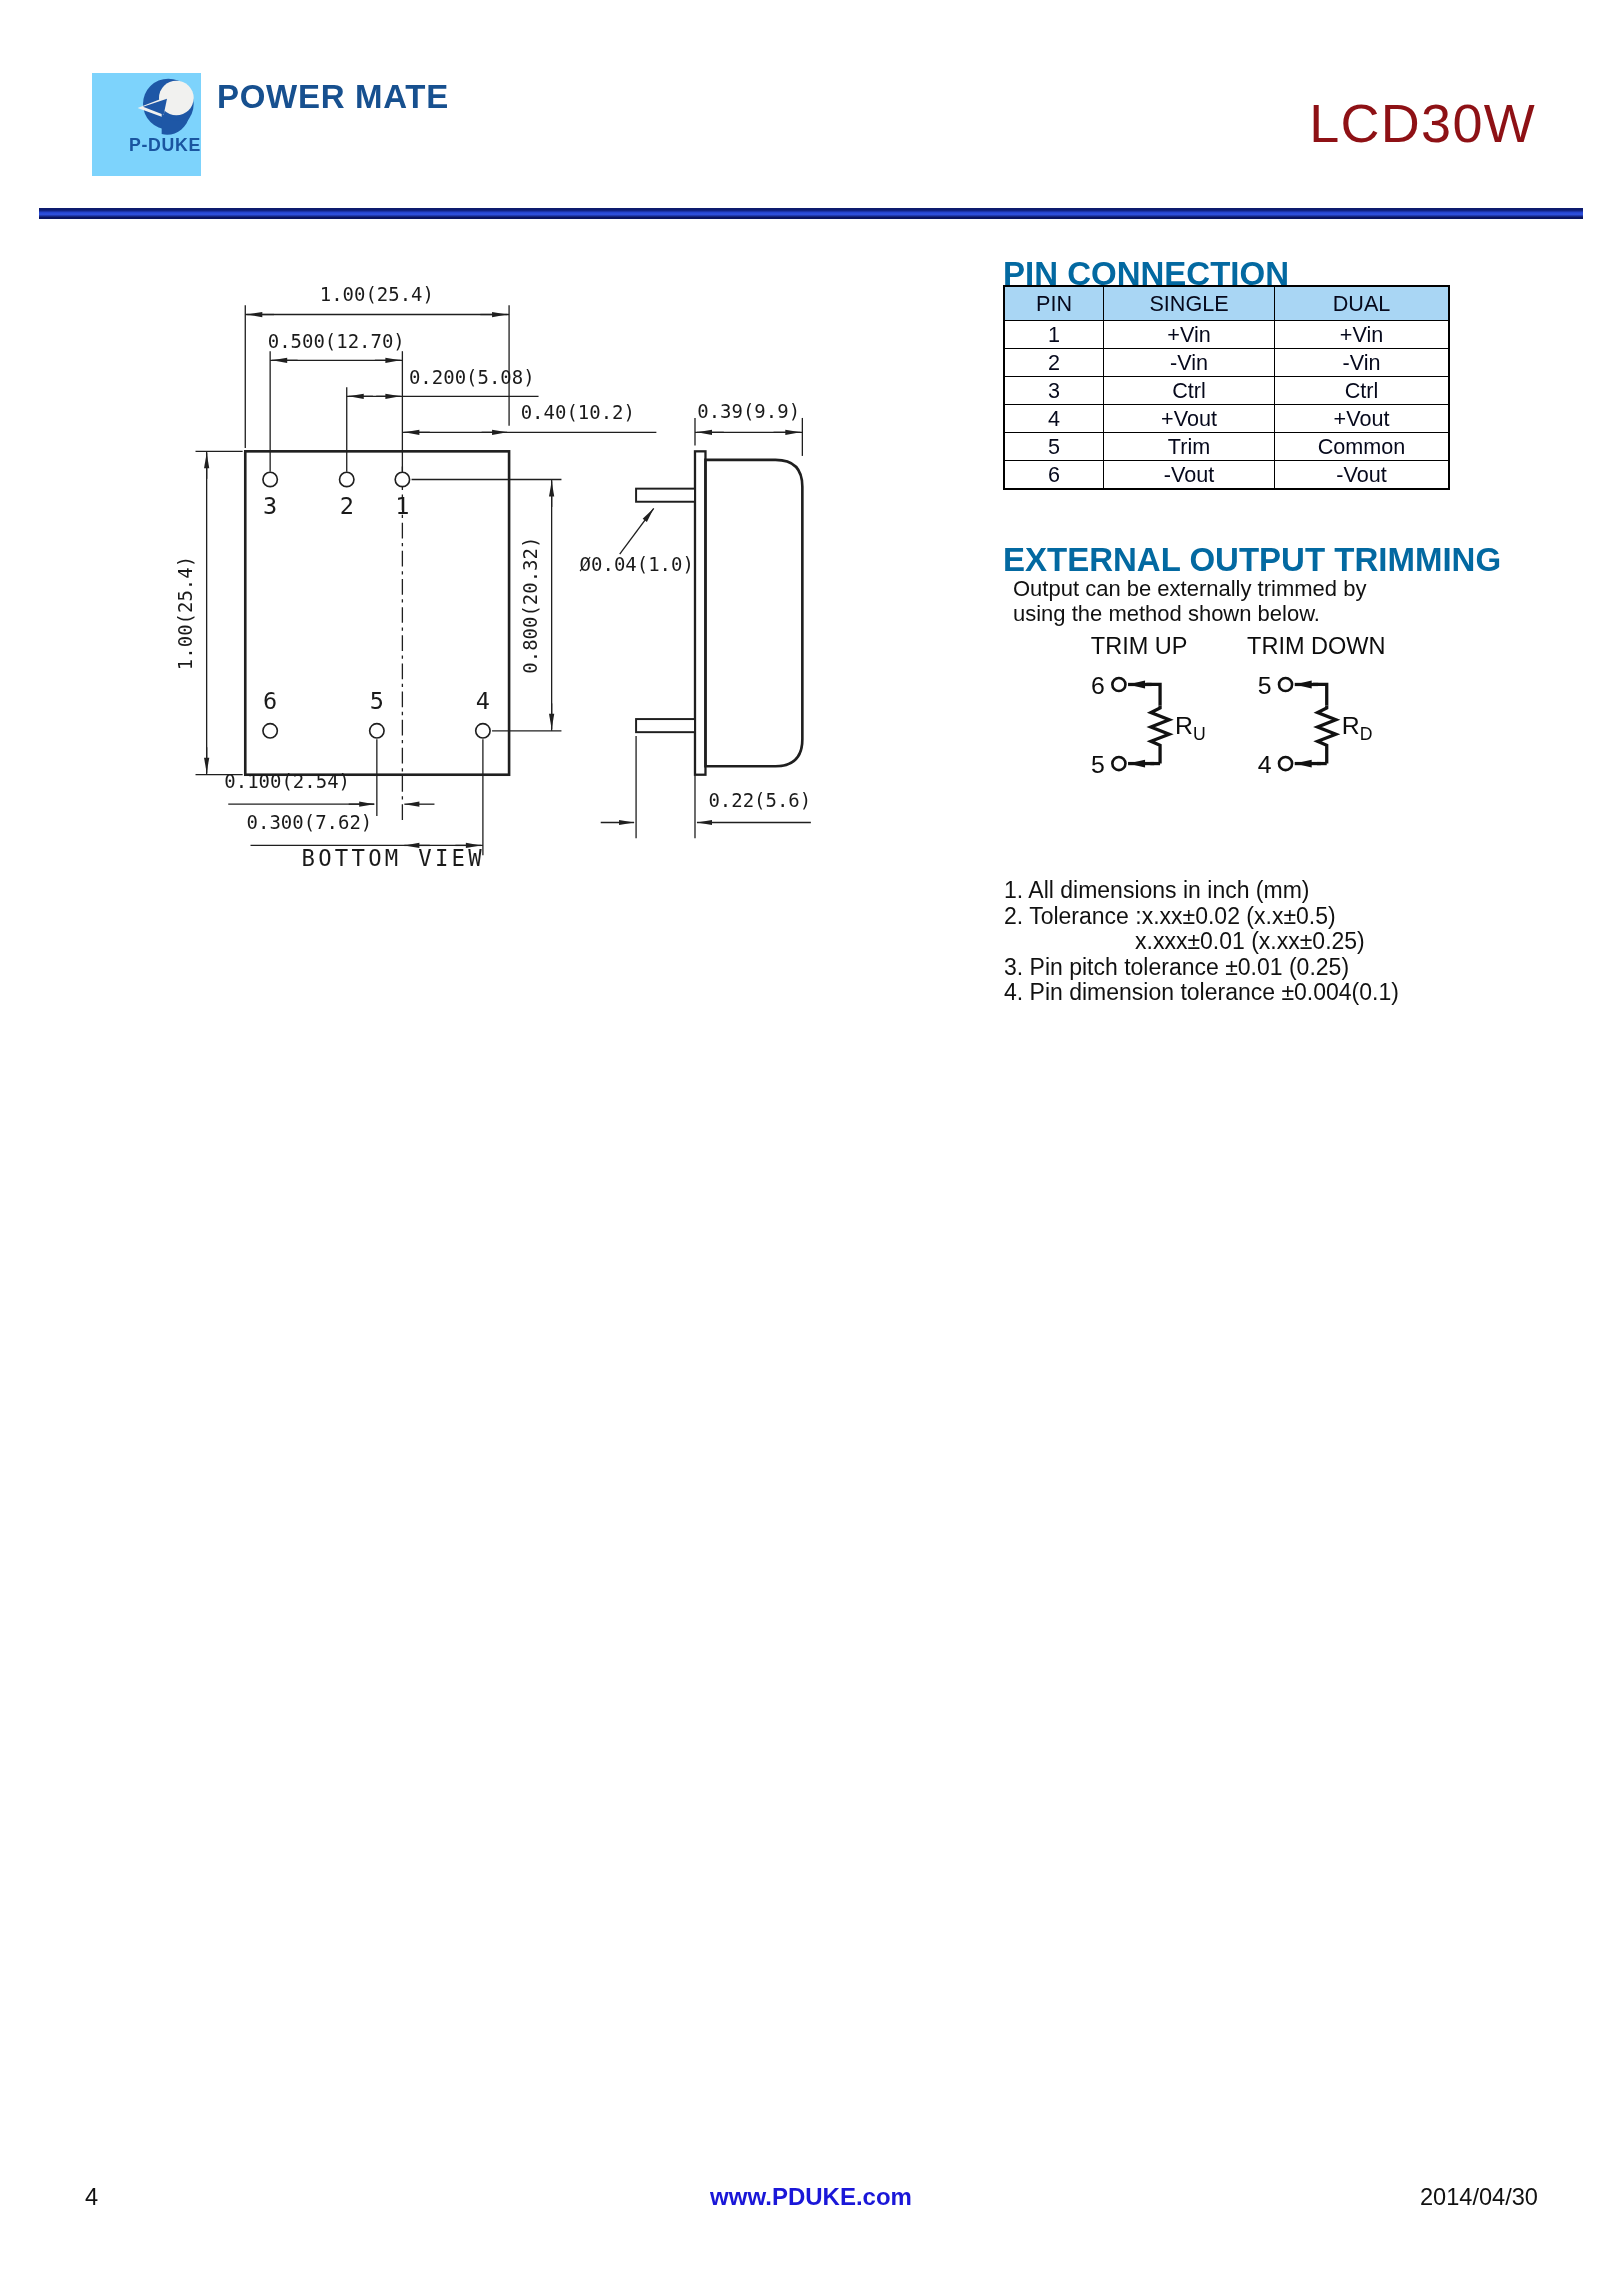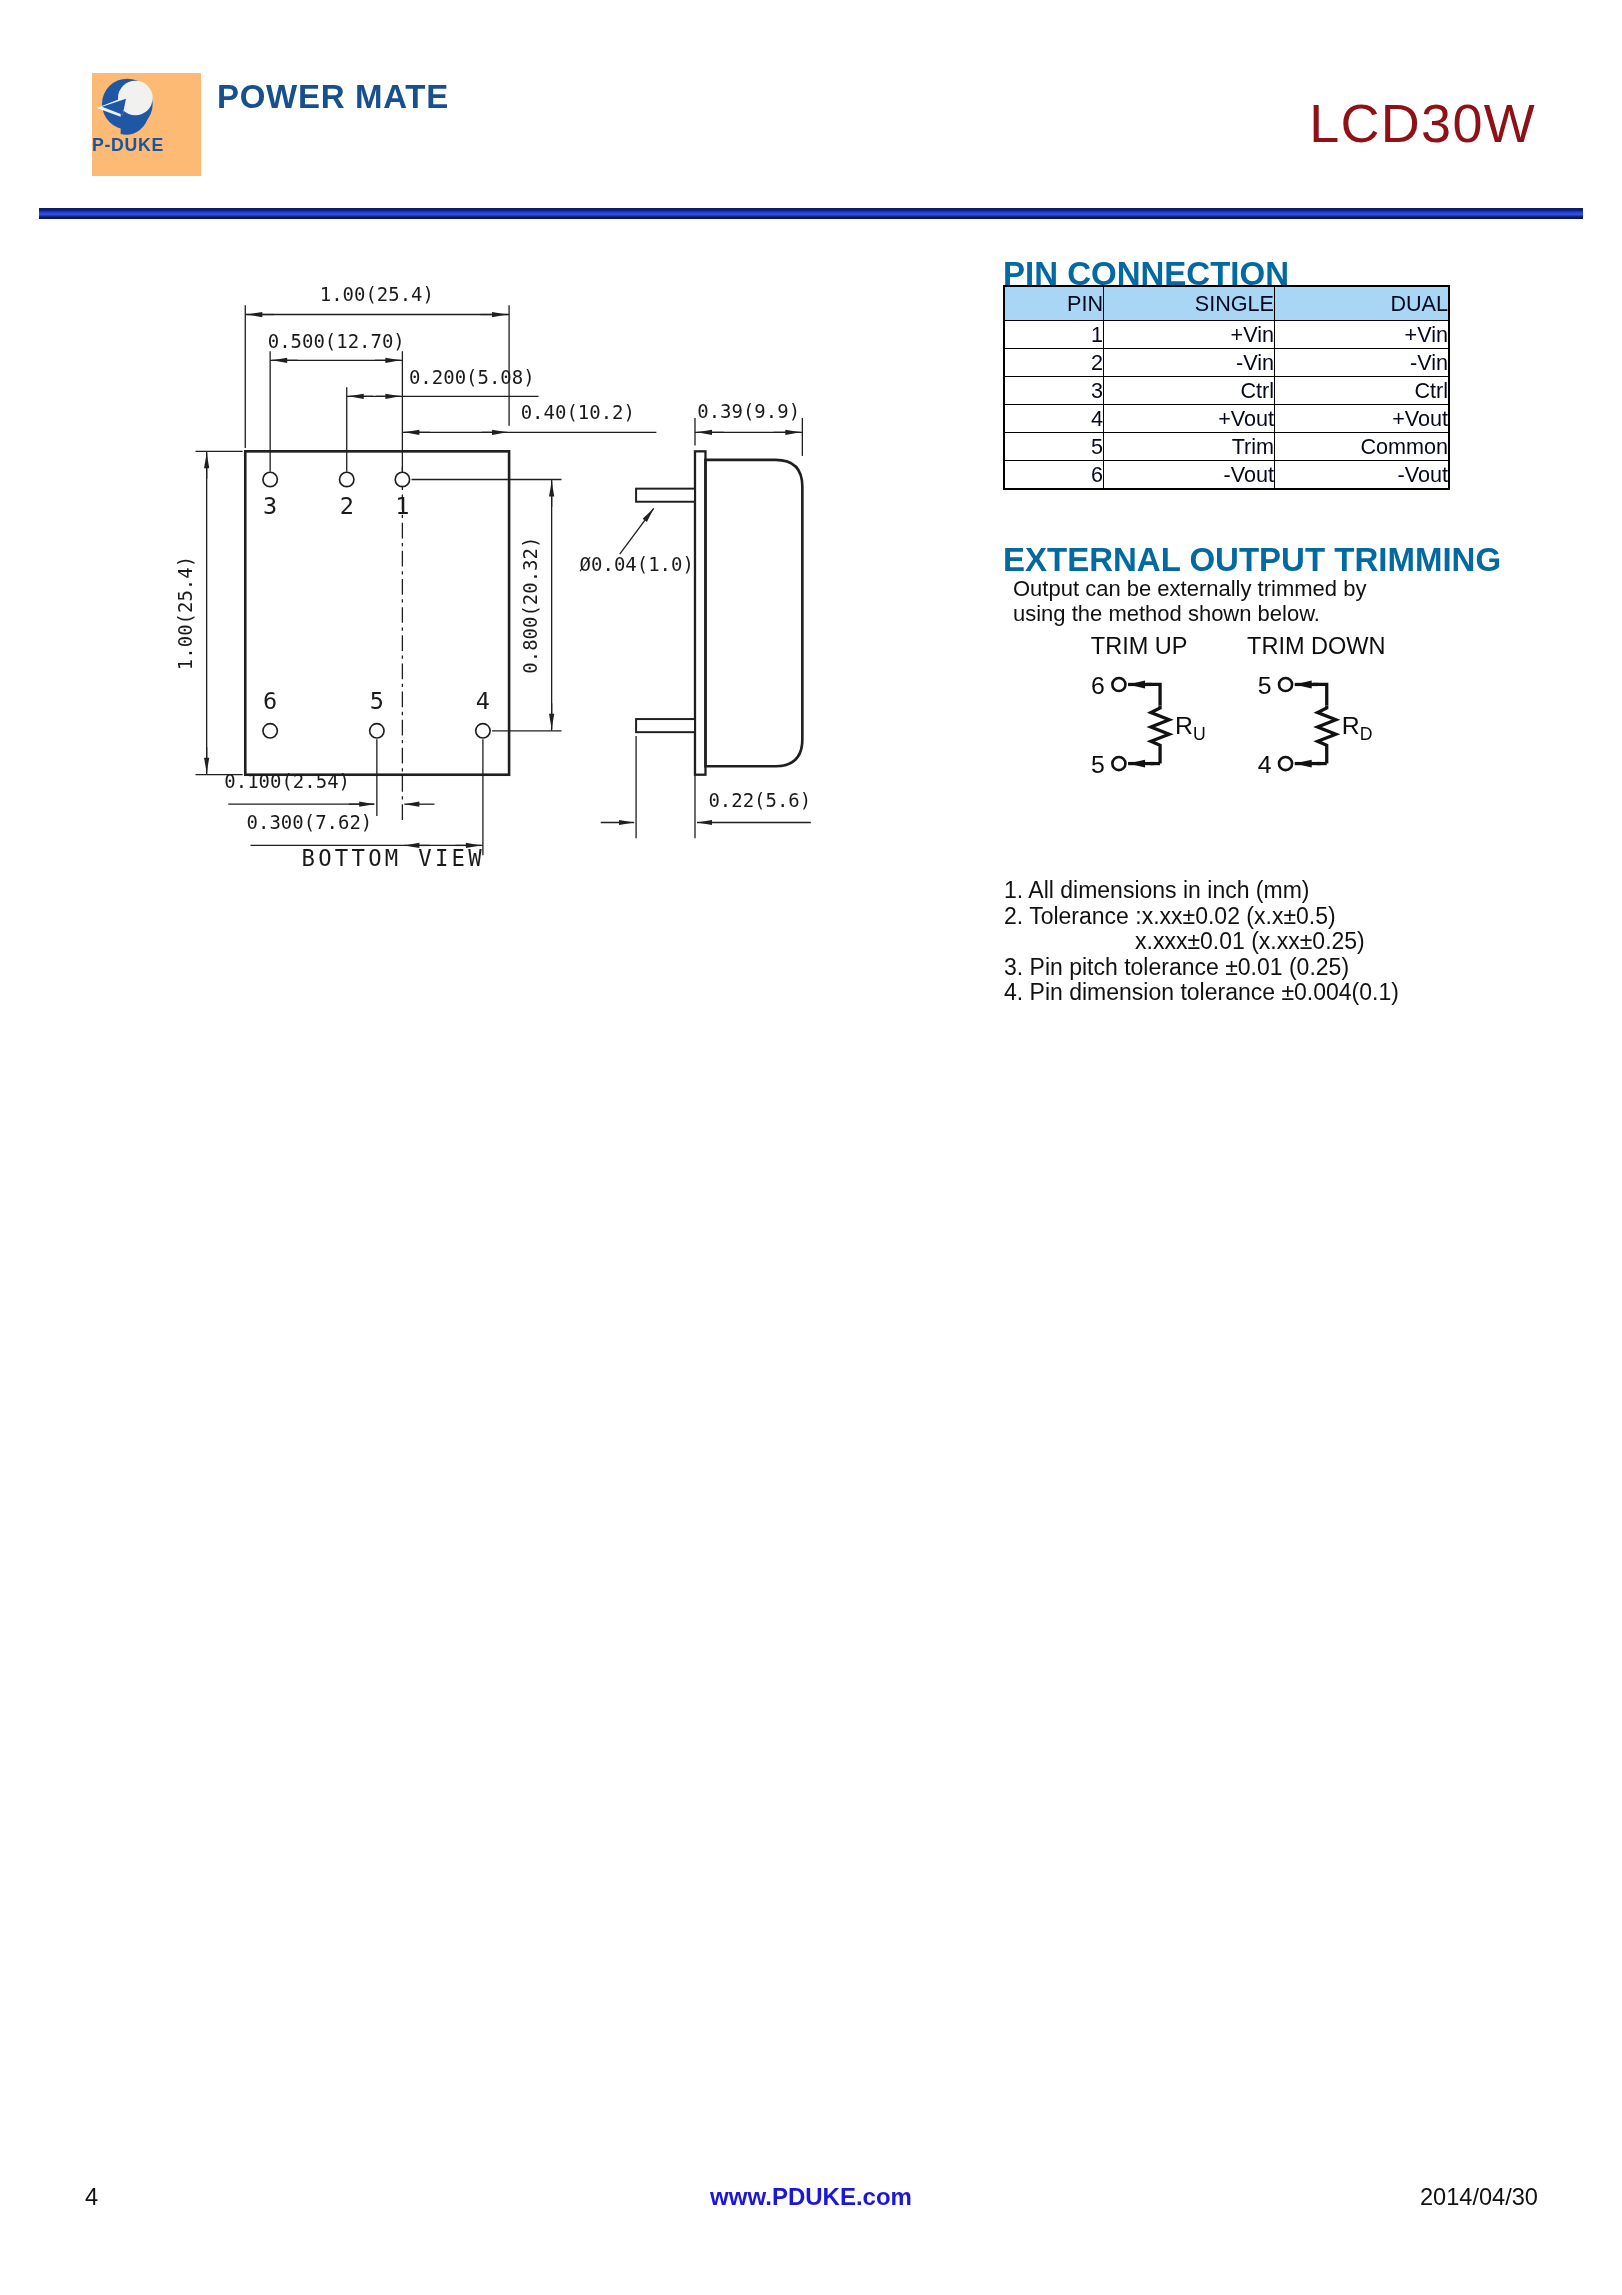--- a/index.html
+++ b/index.html
@@ -1,39 +1,39 @@
 <!DOCTYPE html>
 <html style="font-size:10.5px"><head>
 <meta charset="utf-8">
 <style>
   html,body{margin:0;padding:0;background:#e8e8e8;}
   .page{position:relative;width:1622px;height:2295px;background:#ffffff;overflow:hidden;
         font-family:"Liberation Sans",sans-serif;color:#111;}
   .abs{position:absolute;}
 
   
-  .logo-box{left:92px;top:73px;width:109px;height:103px;background:#fdba74;text-align:left;}
+  .logo-box{left:92px;top:73px;width:109px;height:103px;background:#7dd3fc;text-align:right;}
   .logo-mark{margin-top:2.6px;}
   .logo-text{font-size:17.7px;font-weight:bold;color:#1a55a0;letter-spacing:0.7px;margin-top:-2.6px;}
   .company{left:217px;top:76px;line-height:41px;font-weight:bold;color:#17508f;}
   .company .l1{font-size:33px;letter-spacing:0.7px;}
   .company .l2{font-size:31px;letter-spacing:0px;}
   .product{right:86px;top:92px;font-size:54px;font-weight:normal;color:#8e1115;letter-spacing:1.3px;}
   .blue-rule{left:39px;top:208px;width:1544px;height:11px;
      background:linear-gradient(180deg,#0d1b6e 0%,#0d1b6e 18%,#2747d4 42%,#2f52e0 58%,#0a1560 85%,#0a1560 100%);}
   .section-bar{left:39px;top:245px;width:1544px;height:55px;
      background:linear-gradient(180deg,#f8cb9e 0%,#f4c28b 100%);
      border-bottom:3.3px solid #8a7828;box-sizing:border-box;}
   .section-bar span{display:block;padding-left:44px;line-height:52px;font-size:31px;
      font-weight:bold;color:#2b0c04;letter-spacing:0.7px;}
 
   
   .col-title{font-size:33px;font-weight:bold;color:#0369a1;}
   .pin-table{left:1003px;top:285px;border-collapse:collapse;table-layout:fixed;}
-  .pin-table td,.pin-table th{border:1.3px solid #000;text-align:right;font-size:21.6px;
+  .pin-table td,.pin-table th{border:1.3px solid #000;text-align:center;font-size:21.6px;
      font-weight:normal;padding:0;color:#06091c;}
   .pin-table th{background:#a9d6f4;height:33px;}
   .pin-table td{height:27px;background:#fff;}
   .pin-table{border:2px solid #000;}
   .c-pin{width:98px;} .c-single{width:170px;} .c-dual{width:173px;}
 
   .trim-desc{left:1013px;top:576px;font-size:22px;line-height:25px;color:#111;}
 
   .notes{left:1004px;top:842px;font-size:23px;line-height:25.5px;color:#111;margin-top:36px;}
   .notes .indent{padding-left:131px;}

